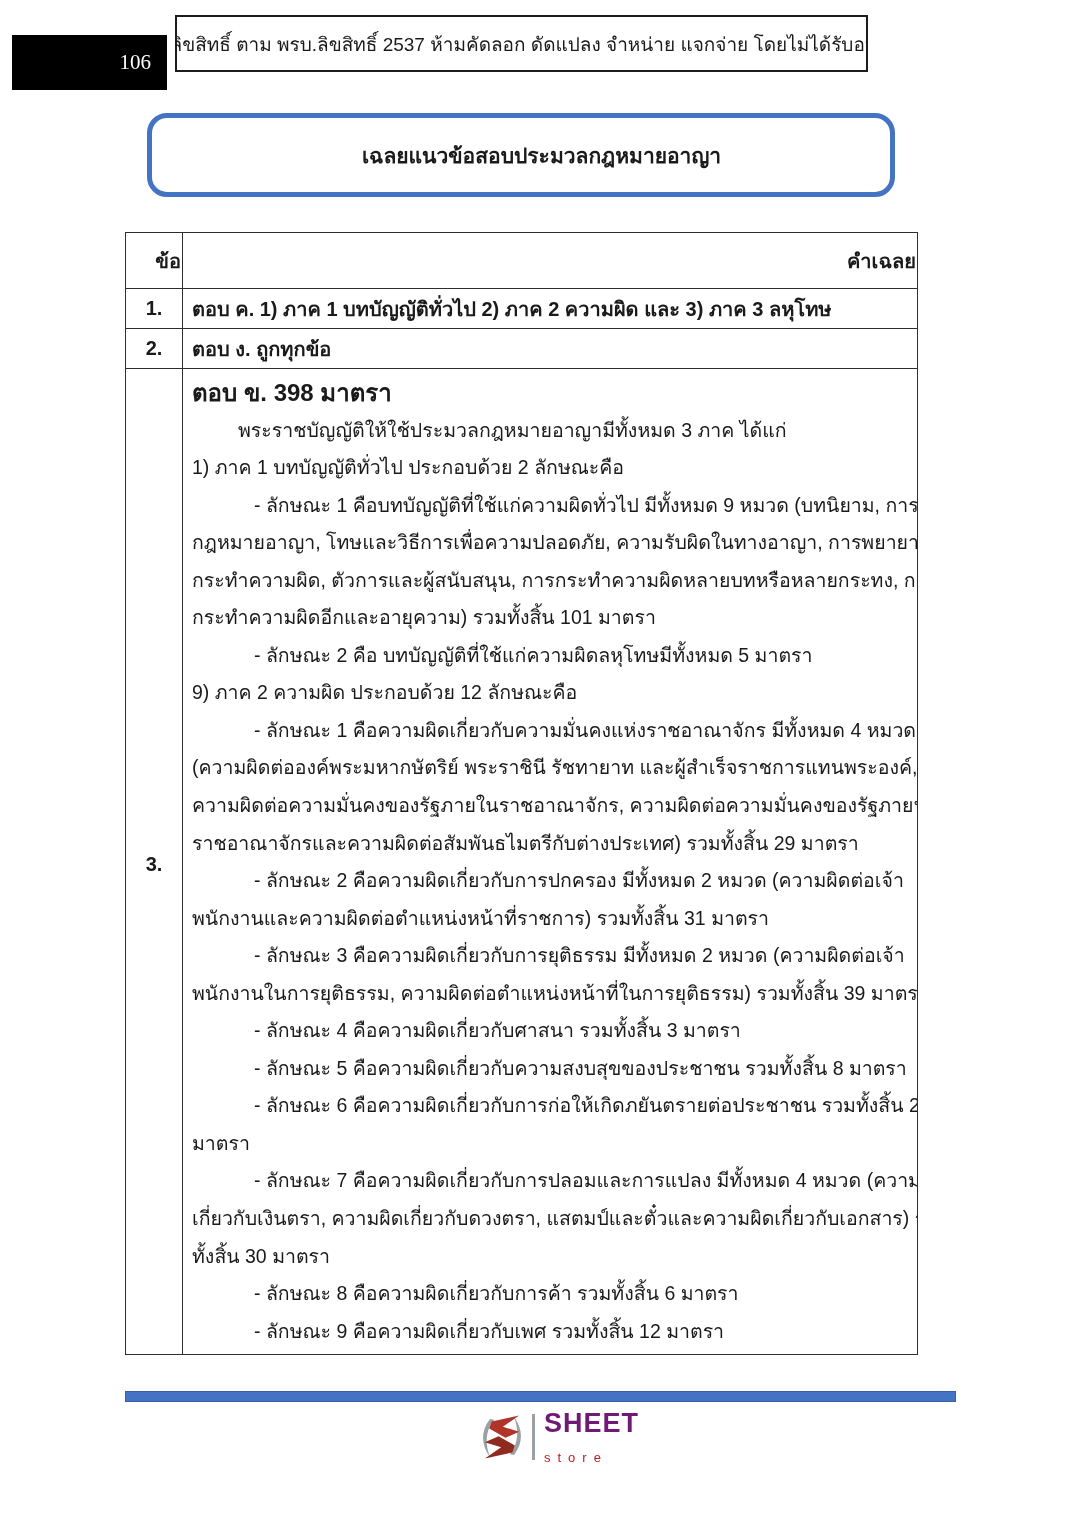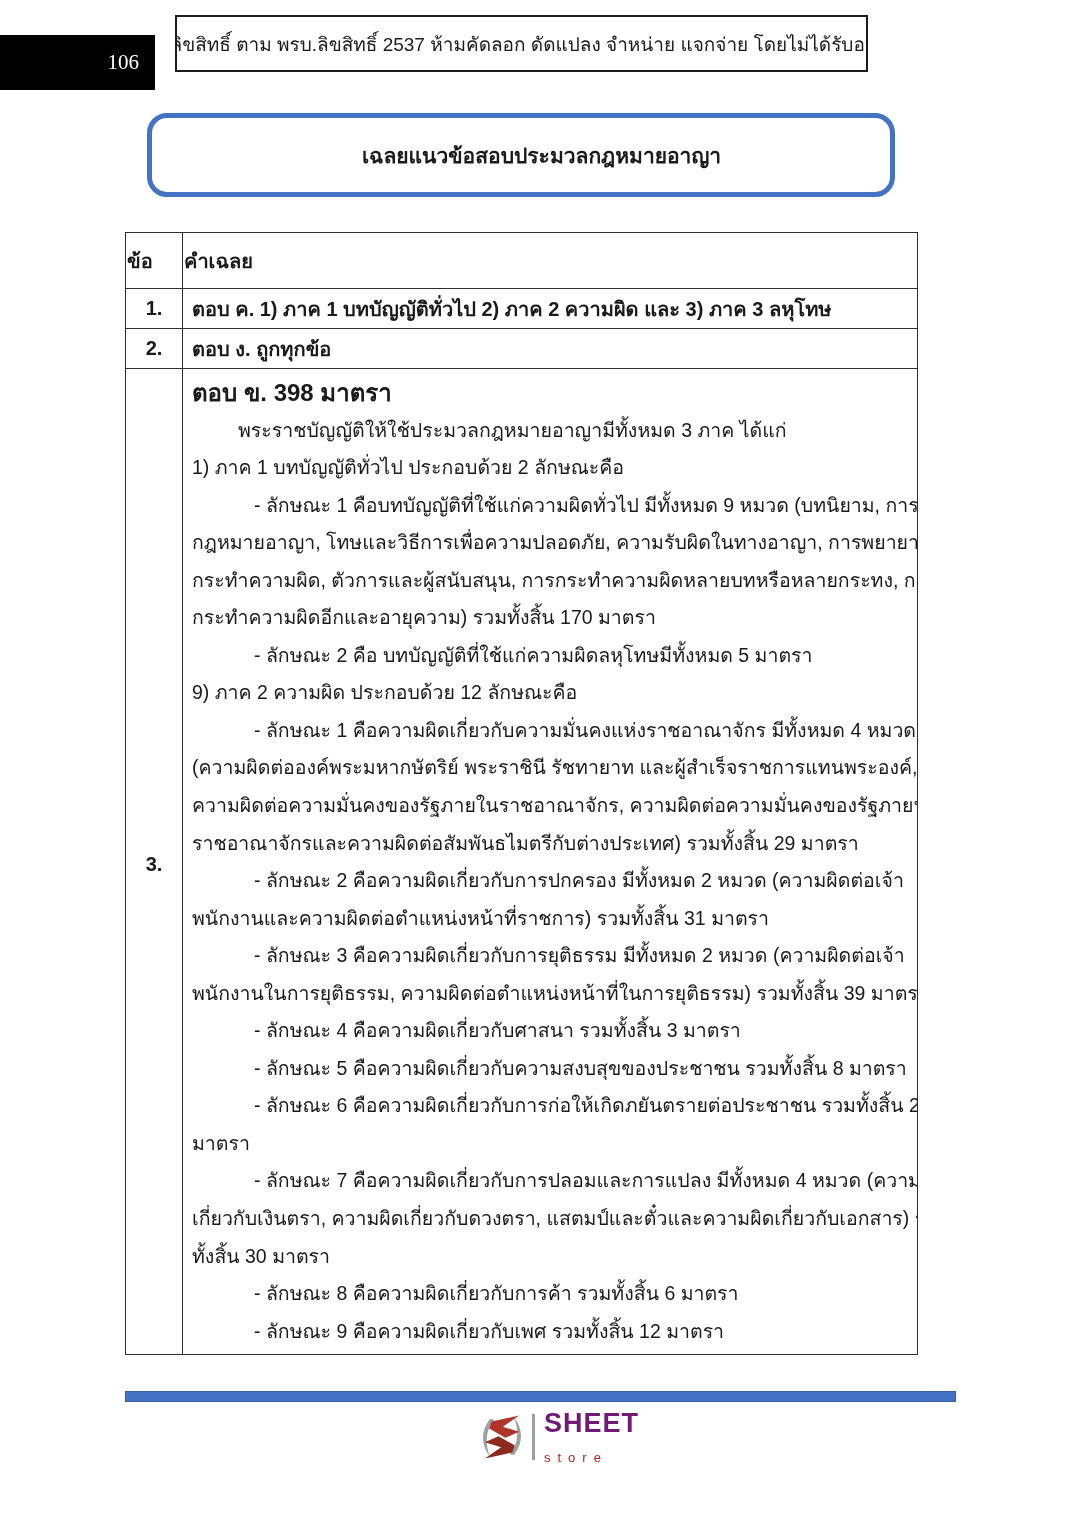--- a/index.html
+++ b/index.html
@@ -2,21 +2,21 @@
 <html><head>
 <meta charset="utf-8">
 <style>
   html,body{margin:0;padding:0;background:#ffffff;}
   .page{
     position:relative;width:1075px;height:1521px;background:#ffffff;overflow:hidden;
     font-family:"Liberation Sans",sans-serif;color:#1a1a1a;
   }
   
   .pagenum-box{
-    position:absolute;left:0;top:35px;width:155px;height:55px;background:#000000;
+    position:absolute;left:12px;top:35px;width:155px;height:55px;background:#000000;
     display:flex;align-items:center;justify-content:flex-end;padding-right:16px;box-sizing:border-box;
   }
   .pagenum-box span{color:#ffffff;font-family:"Liberation Serif",serif;font-size:21px;}
   
   .copyright-box{
     position:absolute;left:175px;top:15px;width:693px;height:57px;border:2px solid #1c1c1c;
     box-sizing:border-box;display:flex;align-items:center;justify-content:center;
     font-size:19px;white-space:nowrap;overflow:hidden;background:#ffffff;
   }
   
@@ -27,21 +27,21 @@
   }
   
   table.answers{
     position:absolute;left:125px;top:232px;width:792px;border-collapse:collapse;table-layout:fixed;
   }
   table.answers th,table.answers td{
     border:1.5px solid #2e2e2e;box-sizing:border-box;vertical-align:middle;
   }
   col.c-no{width:57px;}
   col.c-ans{width:735px;}
-  tr.hdr th{height:56px;font-size:20px;font-weight:bold;text-align:left;}
+  tr.hdr th{height:56px;font-size:20px;font-weight:bold;text-align:right;}
   tr.ans-row td{height:40px;font-size:20px;}
   td.no-cell{text-align:center;font-weight:bold;font-size:20px;}
   td.ans-cell{padding-left:9px;font-weight:bold;white-space:nowrap;overflow:hidden;}
   td.no-cell-top{text-align:center;font-weight:bold;font-size:20px;vertical-align:top;padding-top:7px;line-height:37px;}
   td.body-cell{vertical-align:top;padding:5px 8px 4px 9px;overflow:hidden;}
   .r3-bold{font-weight:bold;font-size:24px;line-height:37.5px;white-space:nowrap;}
   .r3-line{font-size:19.5px;line-height:37.55px;white-space:nowrap;}
   .ind0{padding-left:0;}
   .ind1{padding-left:46px;}
   .ind2{padding-left:62px;}
@@ -96,21 +96,21 @@
     </tr>
     <tr>
       <td class="no-cell-top">3.</td>
       <td class="body-cell">
         <div class="r3-bold">ตอบ ข. 398 มาตรา</div>
         <div class="r3-line ind1">พระราชบัญญัติให้ใช้ประมวลกฎหมายอาญามีทั้งหมด 3 ภาค ได้แก่</div>
         <div class="r3-line ind0">1) ภาค 1 บทบัญญัติทั่วไป ประกอบด้วย 2 ลักษณะคือ</div>
         <div class="r3-line ind2">- ลักษณะ 1 คือบทบัญญัติที่ใช้แก่ความผิดทั่วไป มีทั้งหมด 9 หมวด (บทนิยาม, การใช้</div>
         <div class="r3-line ind0">กฎหมายอาญา, โทษและวิธีการเพื่อความปลอดภัย, ความรับผิดในทางอาญา, การพยายาม</div>
         <div class="r3-line ind0">กระทำความผิด, ตัวการและผู้สนับสนุน, การกระทำความผิดหลายบทหรือหลายกระทง, การ</div>
-        <div class="r3-line ind0">กระทำความผิดอีกและอายุความ) รวมทั้งสิ้น 170 มาตรา</div>
+        <div class="r3-line ind0">กระทำความผิดอีกและอายุความ) รวมทั้งสิ้น 101 มาตรา</div>
         <div class="r3-line ind2">- ลักษณะ 2 คือ บทบัญญัติที่ใช้แก่ความผิดลหุโทษมีทั้งหมด 5 มาตรา</div>
         <div class="r3-line ind0">9) ภาค 2 ความผิด ประกอบด้วย 12 ลักษณะคือ</div>
         <div class="r3-line ind2">- ลักษณะ 1 คือความผิดเกี่ยวกับความมั่นคงแห่งราชอาณาจักร มีทั้งหมด 4 หมวด</div>
         <div class="r3-line ind0">(ความผิดต่อองค์พระมหากษัตริย์ พระราชินี รัชทายาท และผู้สำเร็จราชการแทนพระองค์,</div>
         <div class="r3-line ind0">ความผิดต่อความมั่นคงของรัฐภายในราชอาณาจักร, ความผิดต่อความมั่นคงของรัฐภายนอก</div>
         <div class="r3-line ind0">ราชอาณาจักรและความผิดต่อสัมพันธไมตรีกับต่างประเทศ) รวมทั้งสิ้น 29 มาตรา</div>
         <div class="r3-line ind2">- ลักษณะ 2 คือความผิดเกี่ยวกับการปกครอง มีทั้งหมด 2 หมวด (ความผิดต่อเจ้า</div>
         <div class="r3-line ind0">พนักงานและความผิดต่อตำแหน่งหน้าที่ราชการ) รวมทั้งสิ้น 31 มาตรา</div>
         <div class="r3-line ind2">- ลักษณะ 3 คือความผิดเกี่ยวกับการยุติธรรม มีทั้งหมด 2 หมวด (ความผิดต่อเจ้า</div>
         <div class="r3-line ind0">พนักงานในการยุติธรรม, ความผิดต่อตำแหน่งหน้าที่ในการยุติธรรม) รวมทั้งสิ้น 39 มาตรา</div>

